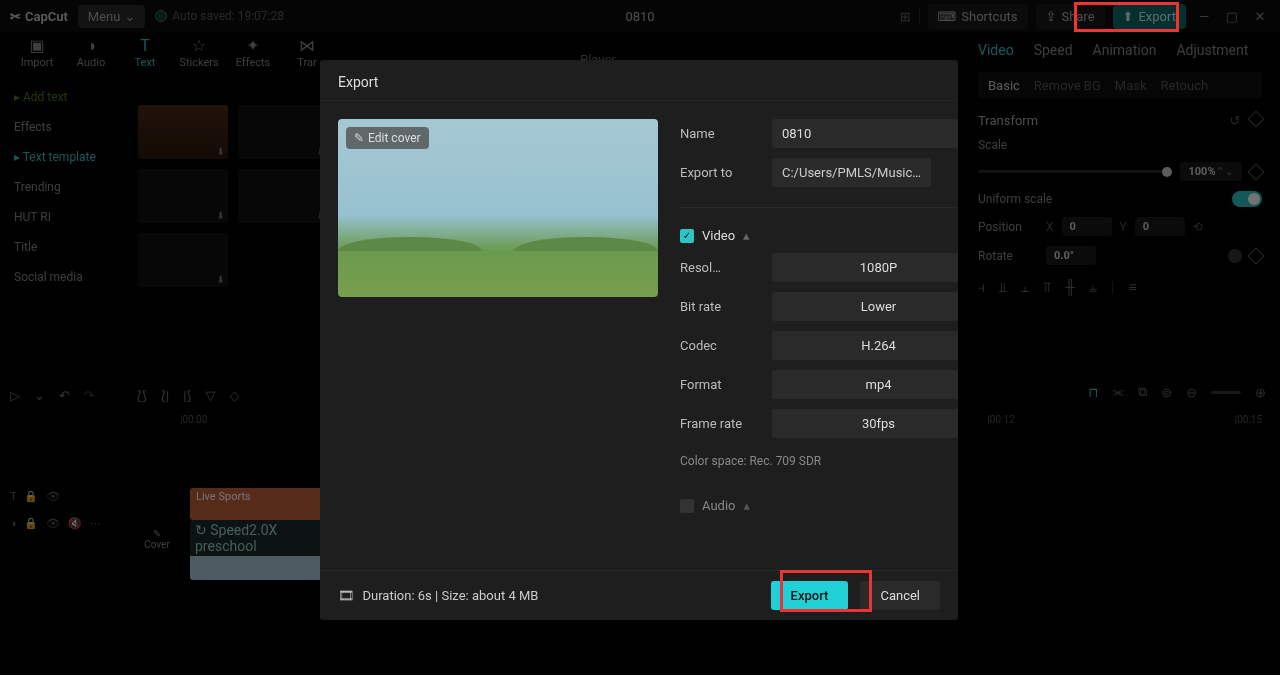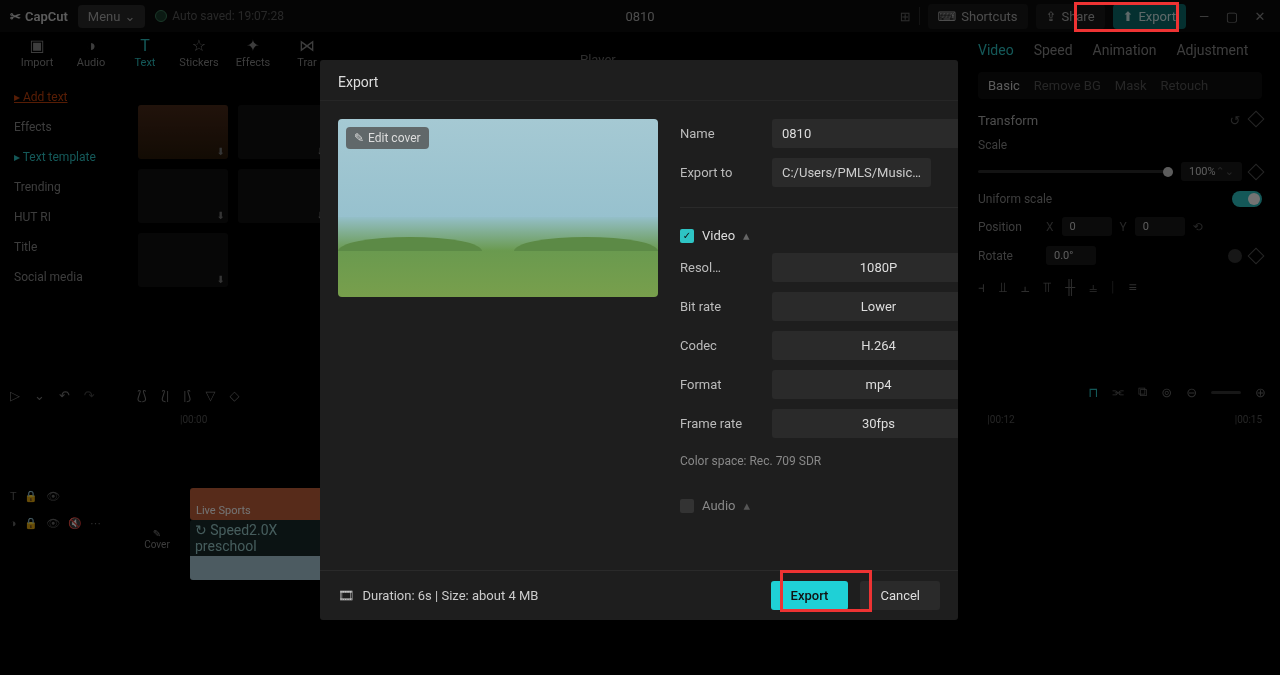--- a/index.html
+++ b/index.html
@@ -27,42 +27,42 @@
   .right-props { position: absolute; right: 0; top: 32px; width: 320px; padding: 10px 18px; }
   .prop-tabs { display: flex; gap: 20px; color: #888; font-size: 14px; margin-bottom: 10px; }
   .prop-tabs .active { color: #2ec4c4; }
   .prop-subtabs { display: flex; gap: 14px; color: #555; font-size: 13px; margin: 14px 0; background: #0f0f0f; padding: 6px 10px; border-radius: 4px; }
   .prop-subtabs span:first-child { color: #ccc; }
   .prop-sec { color: #aaa; font-size: 13px; margin: 12px 0 8px; }
   .prop-row { display: flex; align-items: center; gap: 8px; color: #888; font-size: 12px; margin: 10px 0; }
   .prop-row label { width: 60px; color: #888; }
   .scale-bar { flex: 1; height: 3px; background: #2a2a2a; border-radius: 2px; position: relative; }
   .scale-handle { width: 10px; height: 10px; background: #ccc; border-radius: 50%; position: absolute; right: 0; top: -3px; }
-  .val-box { background: #1a1a1a; padding: 3px 8px; border-radius: 3px; color: #ccc; min-width: 50px; text-align: center; font-size: 11px; display: flex; align-items: center; justify-content: space-between; }
+  .val-box { background: #1a1a1a; padding: 3px 8px; border-radius: 3px; color: #ccc; min-width: 50px; text-align: center; font-size: 11px; display: flex; align-items: center; justify-content: space-between; font-weight: bold; }
   .toggle { width: 30px; height: 16px; background: #2ec4c4; border-radius: 8px; position: relative; }
   .toggle::after { content: ""; width: 12px; height: 12px; background: #fff; border-radius: 50%; position: absolute; right: 2px; top: 2px; }
   .icon-row { display: flex; gap: 14px; color: #666; font-size: 14px; margin-top: 14px; }
   
   
   .left-side { position: absolute; left: 0; top: 72px; width: 130px; padding: 10px 0; }
   .side-item { padding: 8px 14px; color: #888; font-size: 12px; cursor: pointer; }
   .side-item.active { color: #2ec4c4; }
-  .side-item.add { color: #c2410c; text-decoration: underline; }
+  .side-item.add { color: #4d7c0f; }
   
   
   .thumbs { position: absolute; left: 138px; top: 105px; display: flex; flex-wrap: wrap; gap: 10px; width: 200px; }
   .thumb { width: 90px; height: 54px; background: #111; border-radius: 3px; position: relative; }
   .thumb .dl { position: absolute; bottom: 2px; right: 3px; color: #777; font-size: 10px; }
   
   
   .timeline-tools { position: absolute; top: 380px; left: 10px; right: 0; height: 30px; display: flex; align-items: center; gap: 14px; color: #777; }
   .timeline-ruler { position: absolute; top: 414px; left: 180px; right: 10px; color: #555; font-size: 10px; display: flex; gap: 220px; }
   .track-area { position: absolute; top: 440px; left: 10px; right: 10px; bottom: 20px; }
   .track-head { display: flex; align-items: center; gap: 8px; color: #666; font-size: 11px; margin: 14px 0; }
-  .clip { position: absolute; left: 180px; top: 48px; width: 145px; height: 32px; background: #2a1b1b; border-radius: 3px; font-size: 11px; color: #ddd; padding: 16px 6px; }
+  .clip { position: absolute; left: 180px; top: 48px; width: 145px; height: 32px; background: #2a1b1b; border-radius: 3px; font-size: 11px; color: #ddd; padding: 2px 6px; }
   .clip-main { position: absolute; left: 180px; top: 80px; width: 145px; height: 60px; background: #0d2020; border-radius: 3px; overflow: hidden; }
   .clip-main-top { background: #1a2a2a; color: #9cc; font-size: 14px; padding: 2px 5px; }
   .clip-thumb { height: 42px; background: linear-gradient(#a8cad8 0%, #a8cad8 60%, #7a9b5d 60%, #7a9b5d 100%); display: flex; align-items: end; justify-content: space-around; }
   .clip-thumb span { width: 10px; height: 18px; background: #333; border-radius: 2px 2px 0 0; }
   .cover-btn { position: absolute; left: 138px; top: 528px; width: 38px; height: 40px; color: #888; font-size: 10px; text-align: center; }
   
   
   .right-tools { position: absolute; top: 384px; right: 14px; display: flex; align-items: center; gap: 14px; color: #666; }
   .right-tools .teal { color: #2ec4c4; }
   

